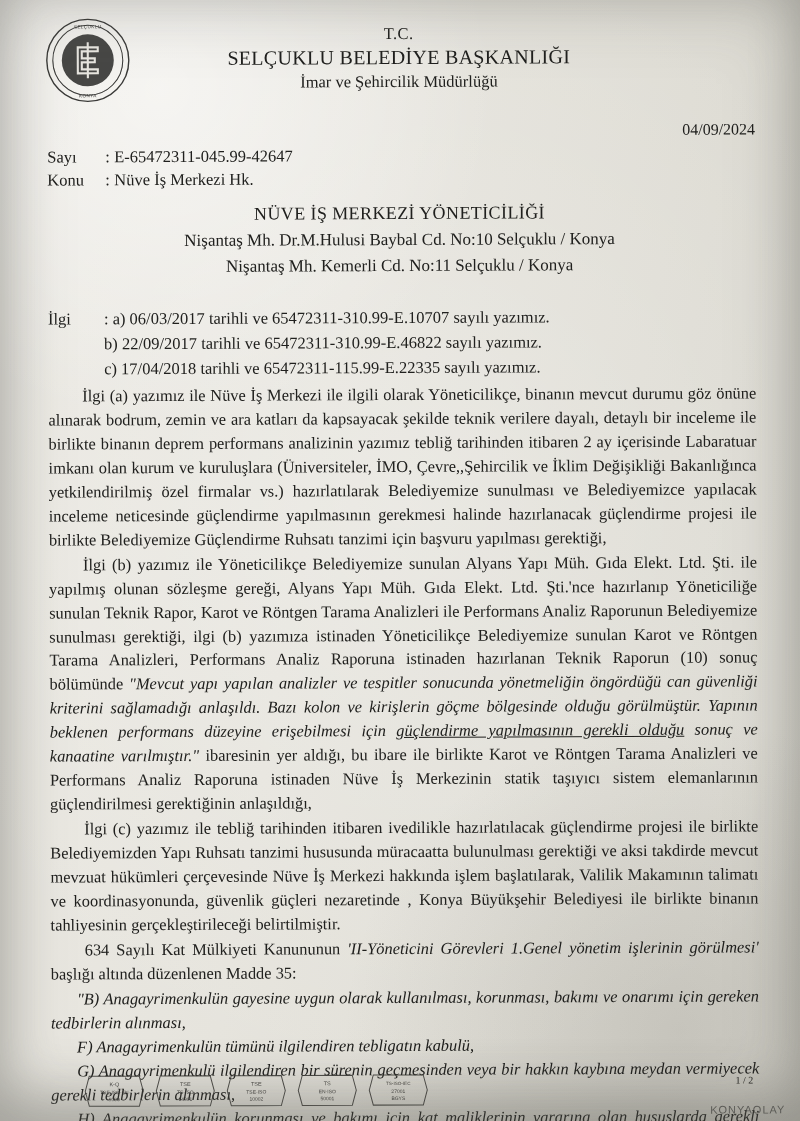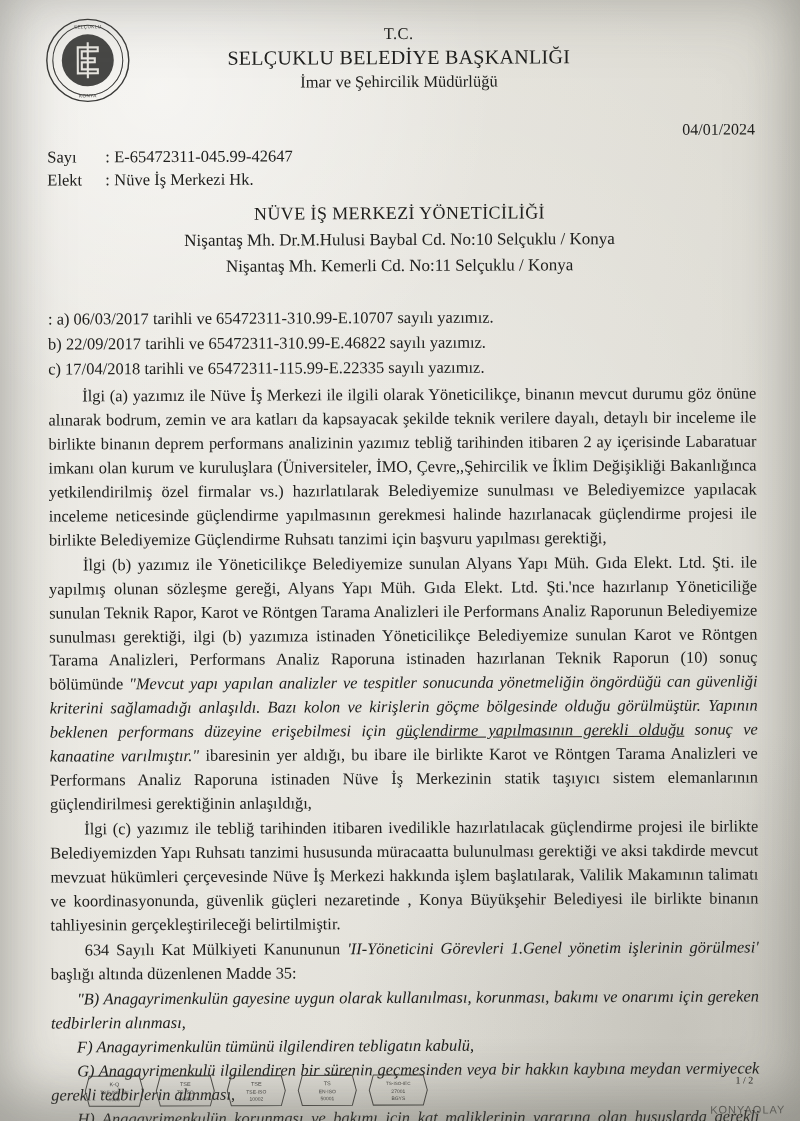--- a/index.html
+++ b/index.html
@@ -204,43 +204,44 @@
         </g>
       </svg>
     </div>
 
     <div class="header-block">
       <div class="hdr-tc">T.C.</div>
       <div class="hdr-main">SELÇUKLU BELEDİYE BAŞKANLIĞI</div>
       <div class="hdr-sub">İmar ve Şehircilik Müdürlüğü</div>
     </div>
 
-    <div class="date">04/01/2024</div>
+    <div class="date">04/09/2024</div>
 
     <div class="meta">
       <div class="meta-row">
         <span class="meta-label">Sayı</span>
         <span class="meta-colon">:</span>
         <span class="meta-value">E-65472311-045.99-42647</span>
       </div>
       <div class="meta-row">
-        <span class="meta-label">Elekt</span>
+        <span class="meta-label">Konu</span>
         <span class="meta-colon">:</span>
         <span class="meta-value">Nüve İş Merkezi Hk.</span>
       </div>
     </div>
 
     <div class="addressee">
       <div class="title">NÜVE İŞ MERKEZİ YÖNETİCİLİĞİ</div>
       <div>Nişantaş Mh. Dr.M.Hulusi Baybal Cd. No:10 Selçuklu / Konya</div>
       <div>Nişantaş Mh. Kemerli Cd. No:11 Selçuklu / Konya</div>
     </div>
 
     <div class="ilgi">
       <div class="ilgi-head">
+        <span class="ilgi-label">İlgi</span>
         <span class="ilgi-lines">
           <div>: a) 06/03/2017 tarihli ve 65472311-310.99-E.10707 sayılı yazımız.</div>
           <div>b) 22/09/2017 tarihli ve 65472311-310.99-E.46822 sayılı yazımız.</div>
           <div>c) 17/04/2018 tarihli ve 65472311-115.99-E.22335 sayılı yazımız.</div>
         </span>
       </div>
     </div>
 
     <div class="body">
       <p>İlgi (a) yazımız ile Nüve İş Merkezi ile ilgili olarak Yöneticilikçe, binanın mevcut durumu göz önüne alınarak bodrum, zemin ve ara katları da kapsayacak şekilde teknik verilere dayalı, detaylı bir inceleme ile birlikte binanın deprem performans analizinin yazımız tebliğ tarihinden itibaren 2 ay içerisinde Labaratuar imkanı olan kurum ve kuruluşlara (Üniversiteler, İMO, Çevre,,Şehircilik ve İklim Değişikliği Bakanlığınca yetkilendirilmiş özel firmalar vs.) hazırlatılarak Belediyemize sunulması ve Belediyemizce yapılacak inceleme neticesinde güçlendirme yapılmasının gerekmesi halinde hazırlanacak güçlendirme projesi ile birlikte Belediyemize Güçlendirme Ruhsatı tanzimi için başvuru yapılması gerektiği,</p>

